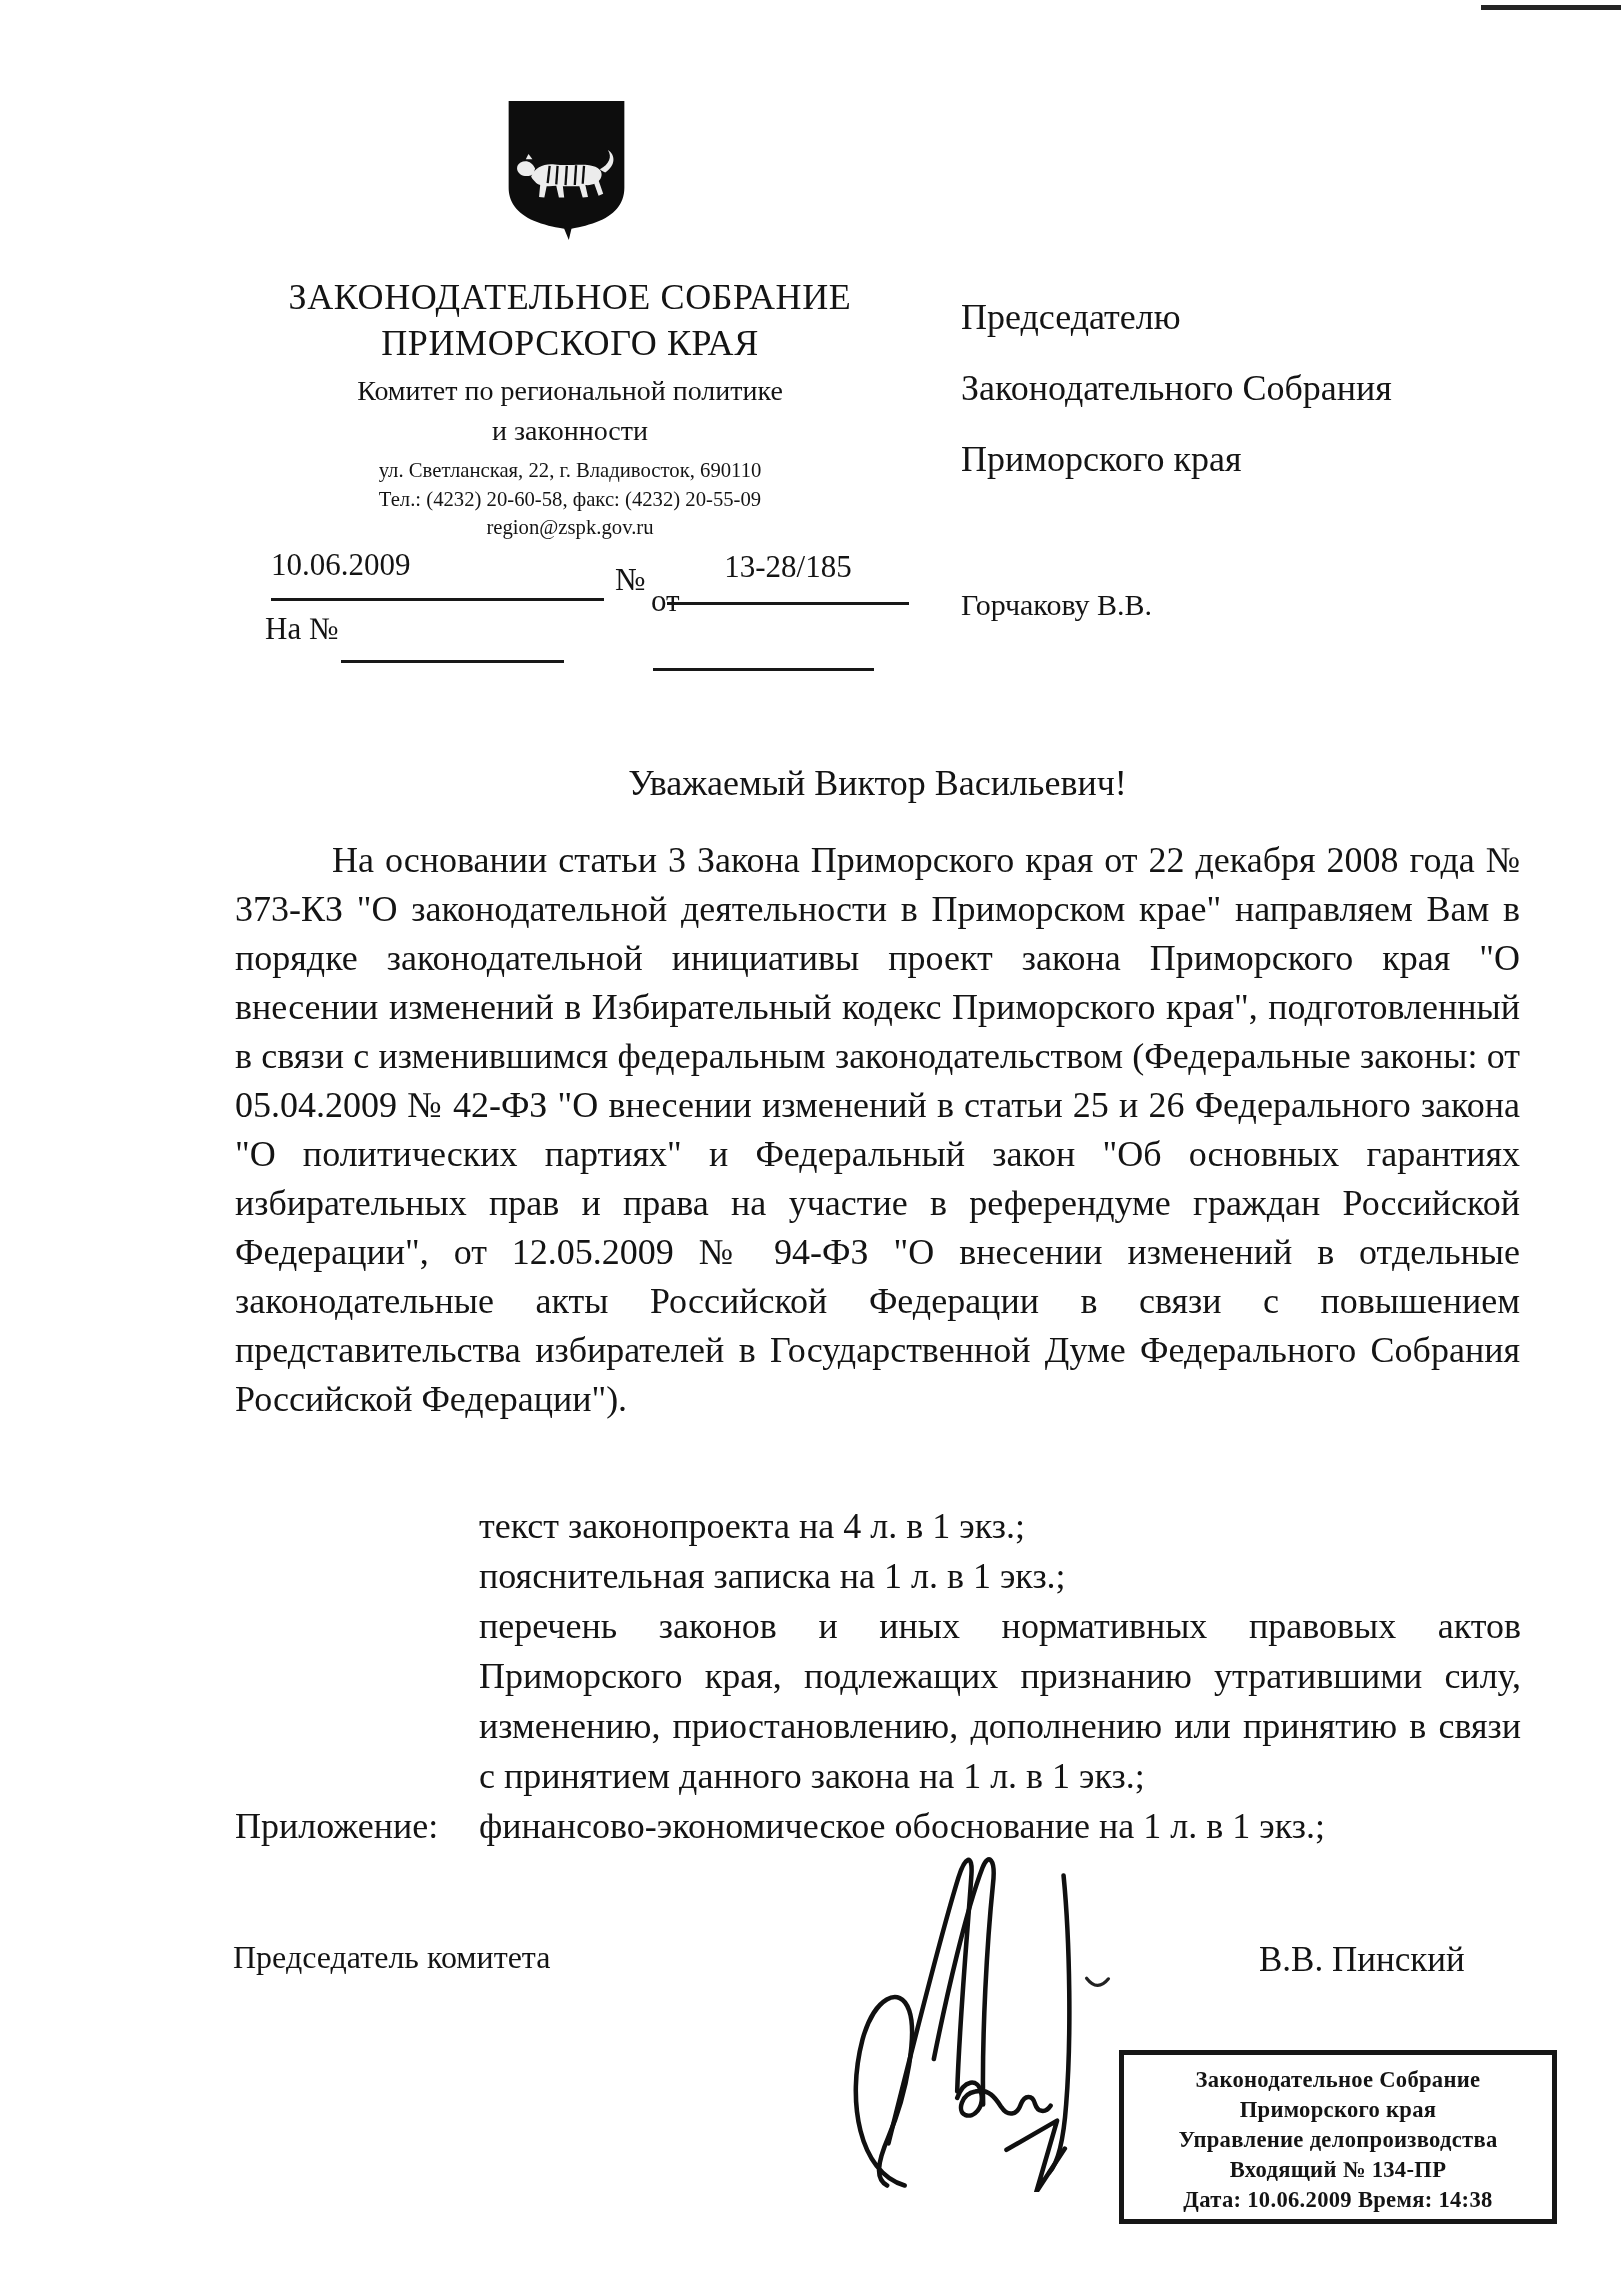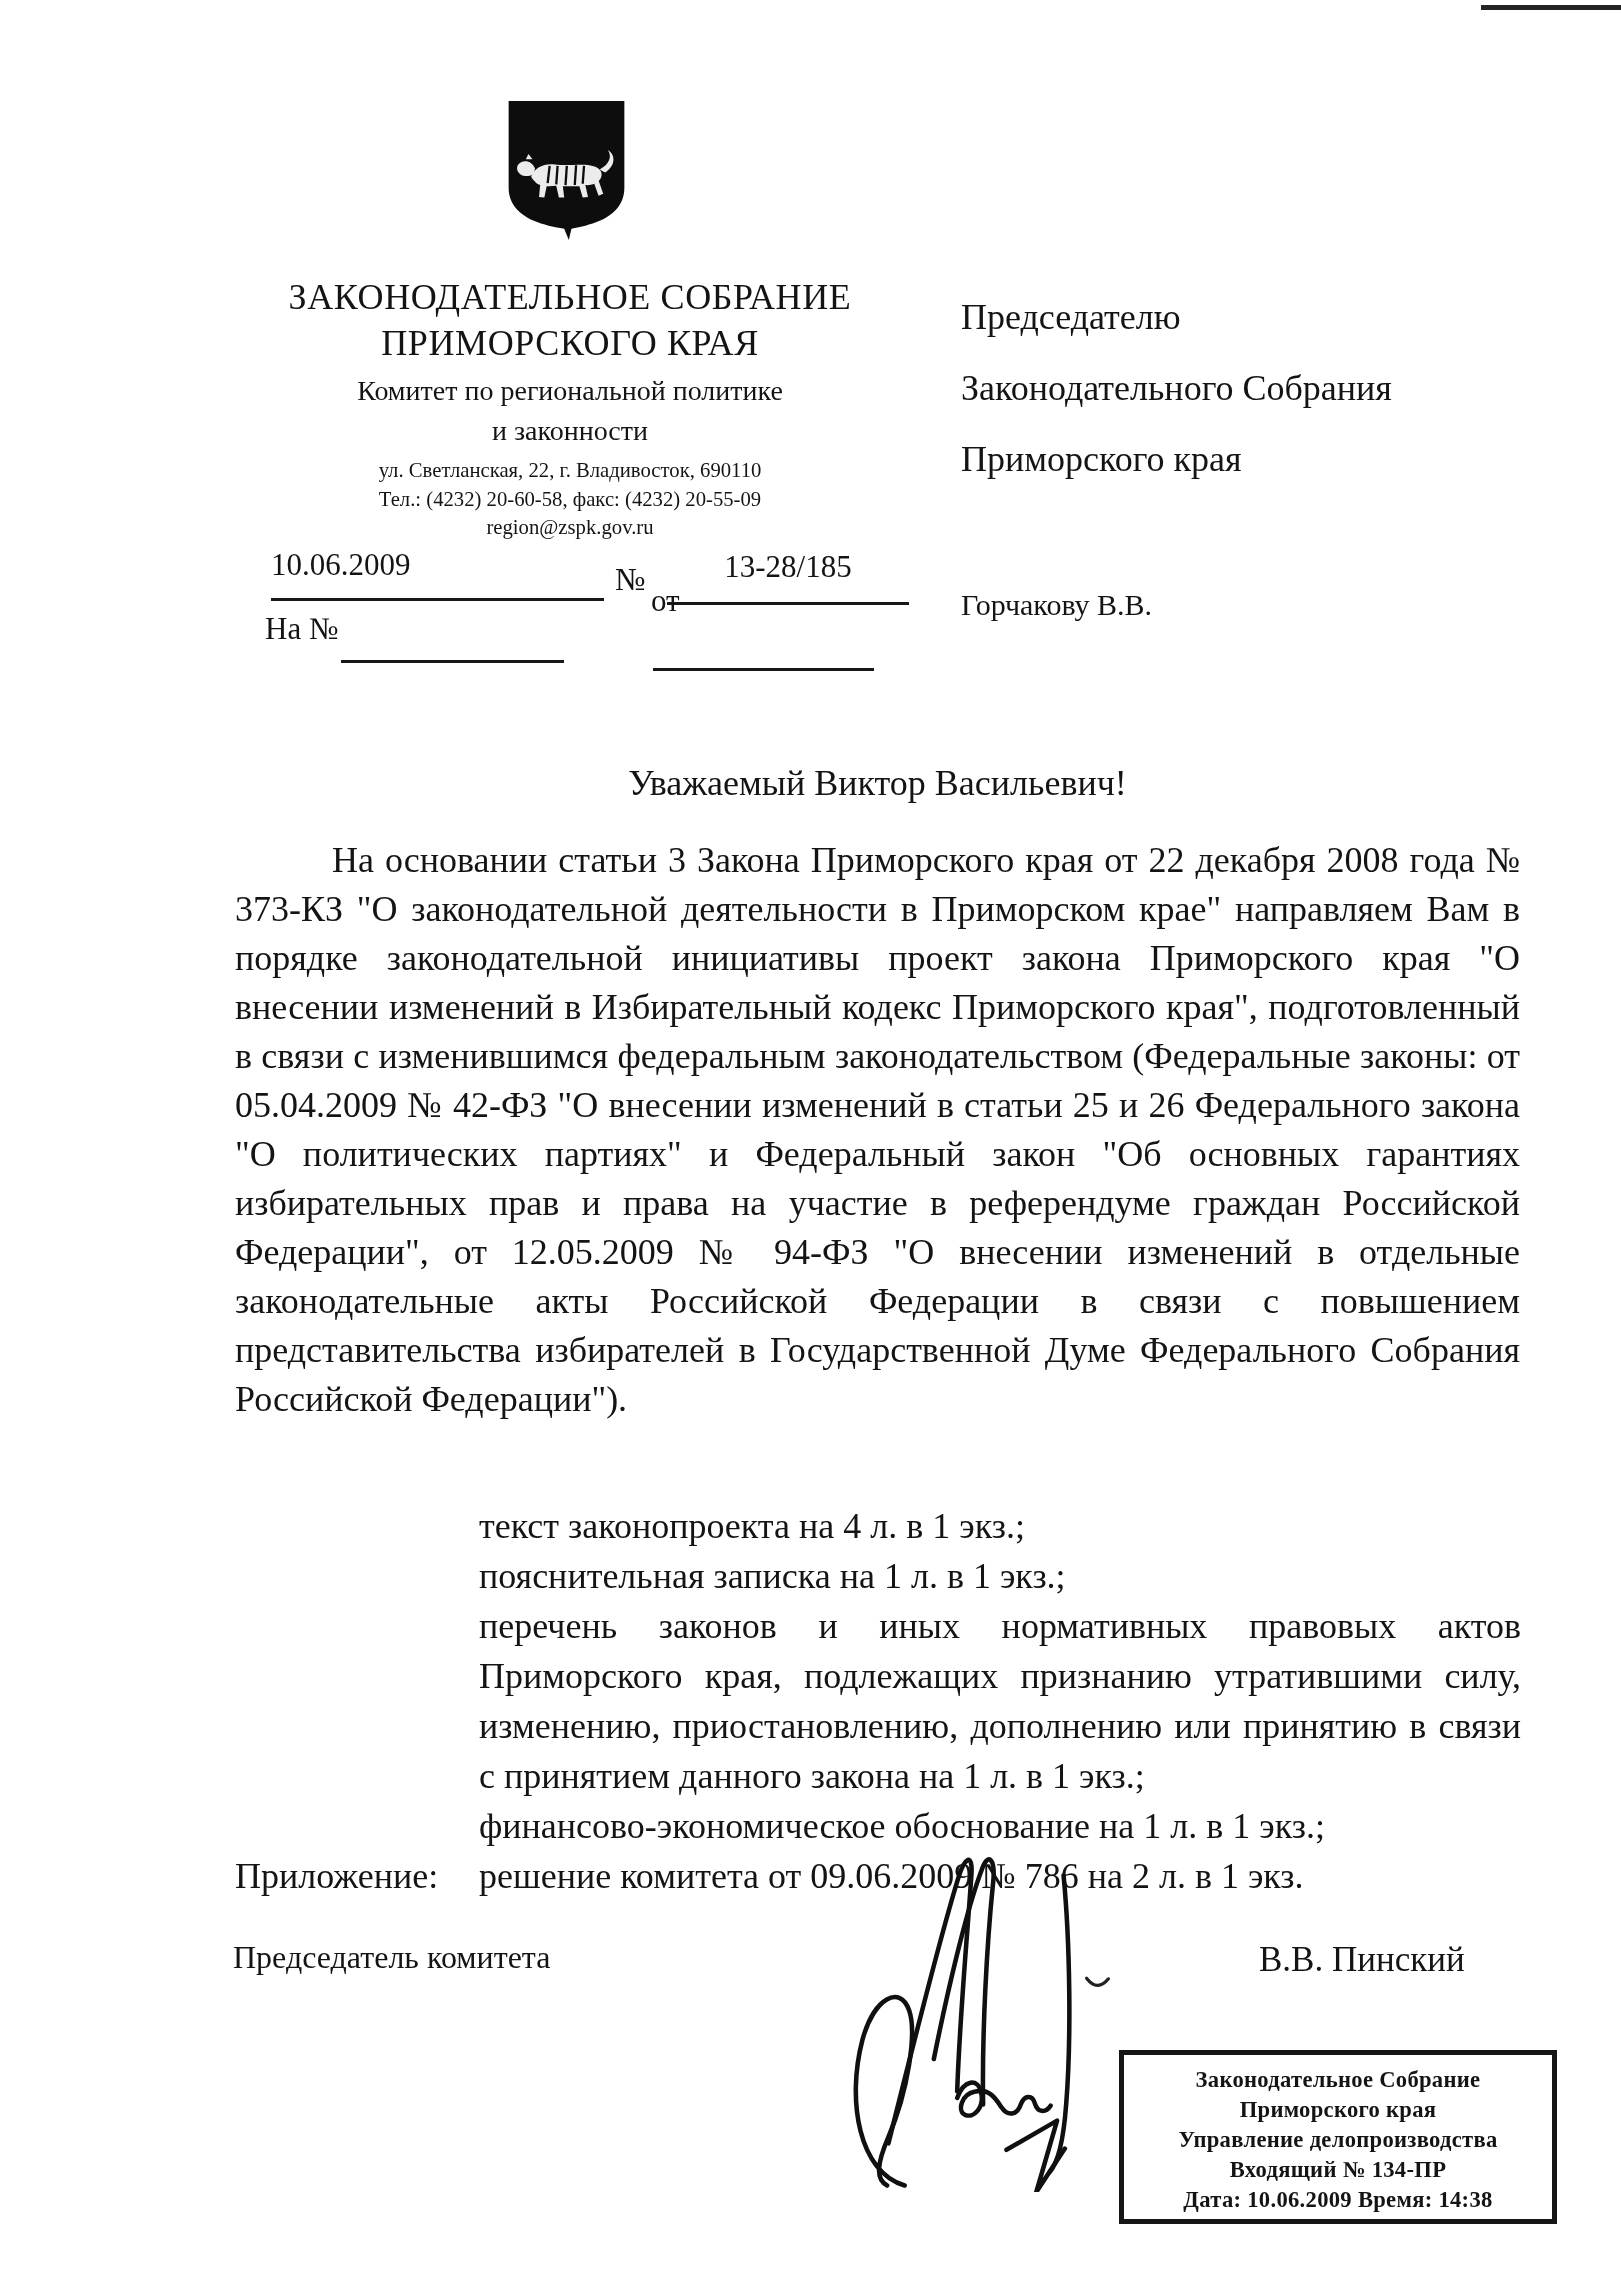--- a/index.html
+++ b/index.html
@@ -141,21 +141,20 @@
 
   <div class="abs body-par">На основании статьи 3 Закона Приморского края от 22 декабря 2008 года № 373-КЗ "О законодательной деятельности в Приморском крае" направляем Вам в порядке законодательной инициативы проект закона Приморского края "О внесении изменений в Избирательный кодекс Приморского края", подготовленный в связи с изменившимся федеральным законодательством (Федеральные законы: от 05.04.2009 № 42-ФЗ "О внесении изменений в статьи 25 и 26 Федерального закона "О политических партиях" и Федеральный закон "Об основных гарантиях избирательных прав и права на участие в референдуме граждан Российской Федерации", от 12.05.2009 № 94-ФЗ "О внесении изменений в отдельные законодательные акты Российской Федерации в связи с повышением представительства избирателей в Государственной Думе Федерального Собрания Российской Федерации").</div>
 
   <div class="abs attachments">
     <div class="att-label">Приложение:</div>
     <div class="att-items">
       <div class="att-item">текст законопроекта на 4 л. в 1 экз.;</div>
       <div class="att-item">пояснительная записка на 1 л. в 1 экз.;</div>
       <div class="att-item">перечень законов и иных нормативных правовых актов Приморского края, подлежащих признанию утратившими силу, изменению, приостановлению, дополнению или принятию в связи с принятием данного закона на 1 л. в 1 экз.;</div>
       <div class="att-item">финансово-экономическое обоснование на 1 л. в 1 экз.;</div>
-      <div class="att-item">решение комитета от 09.06.2009 № 786 на 2 л. в 1 экз.</div>
     </div>
   </div>
 
   <div class="abs sig-title">Председатель комитета</div>
 
   <svg class="abs sig-scribble" viewBox="0 0 410 535" aria-hidden="true">
     <g fill="none" stroke="#101010" stroke-width="7" stroke-linecap="round" stroke-linejoin="round">
       <path d="M95 525 C25 505 5 395 30 300 C48 235 88 215 102 255 C114 290 100 380 70 450 C52 492 50 515 68 525"></path>
       <path d="M70 460 C100 340 150 140 178 50 C188 18 200 12 198 45 C194 110 180 260 176 380"></path>
       <path d="M140 330 C160 230 190 100 215 35 C224 12 236 20 231 62 C222 150 214 290 216 400"></path>

